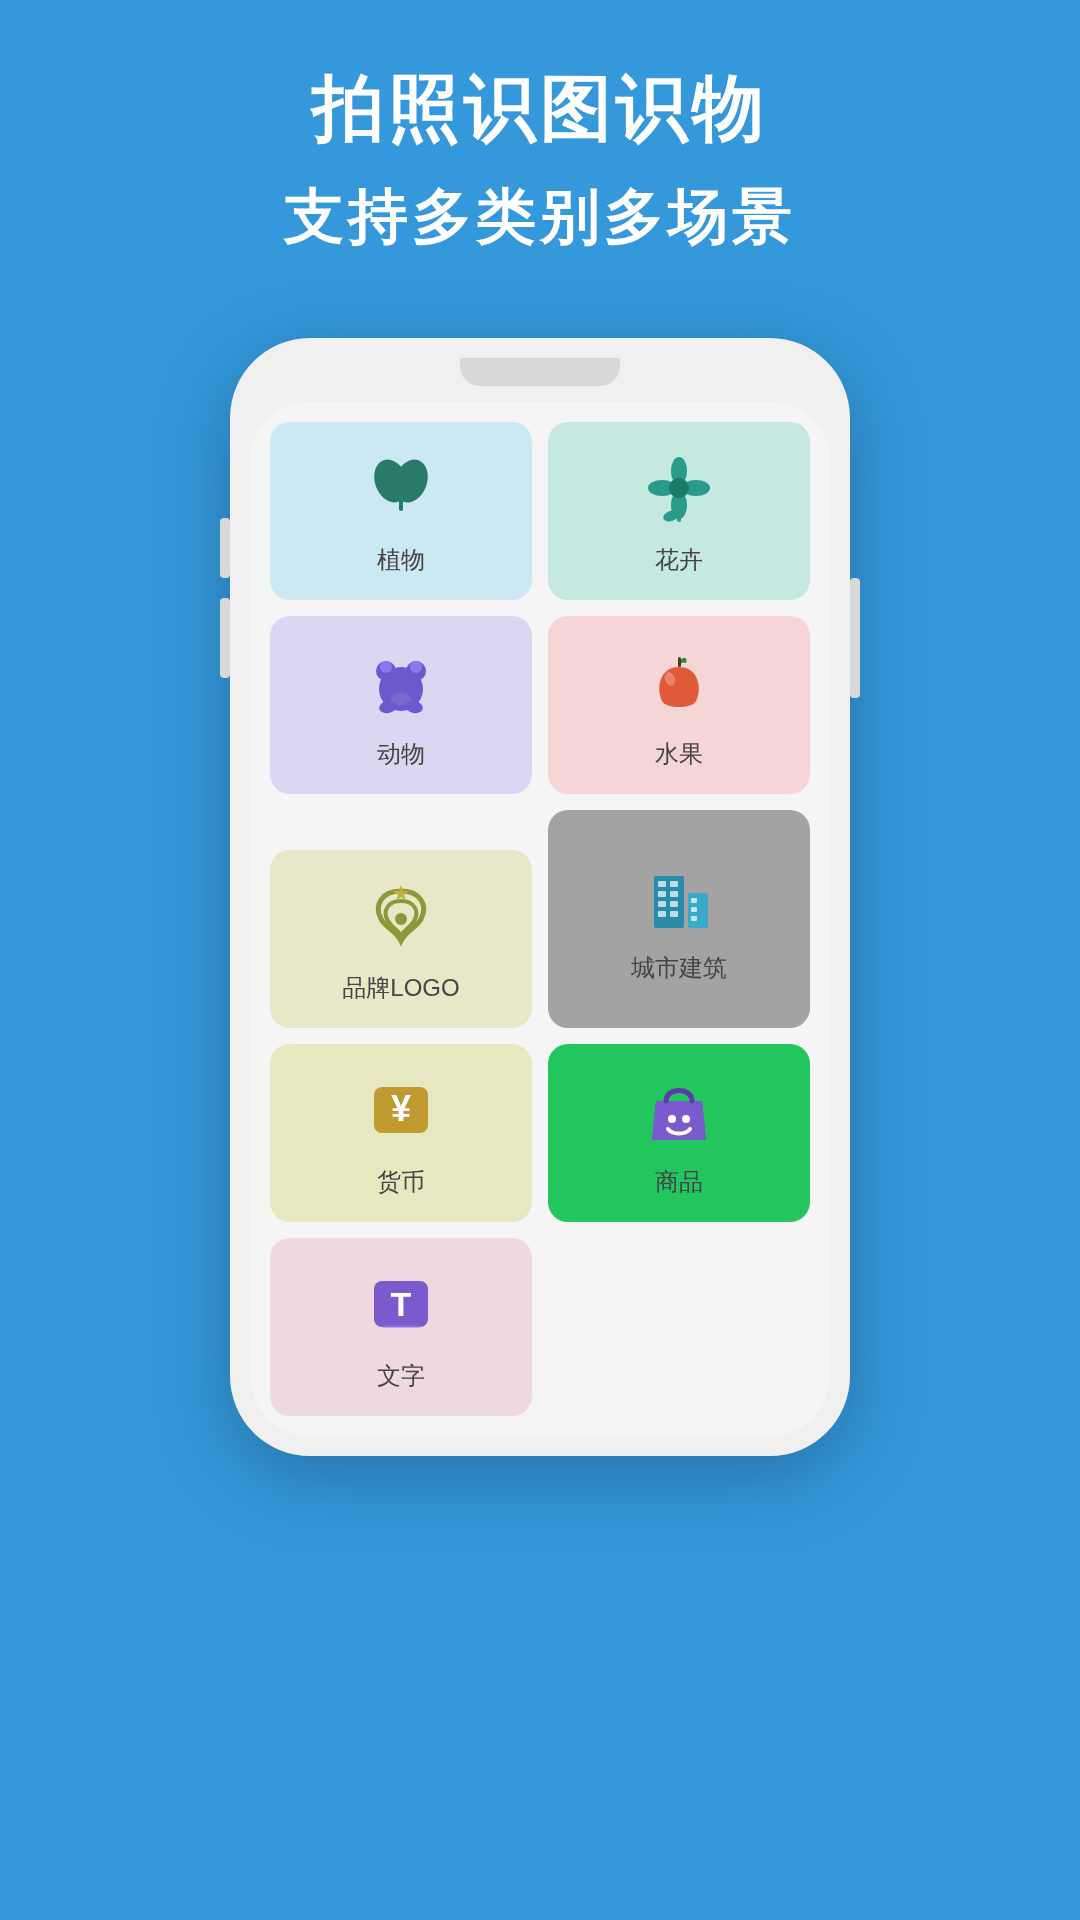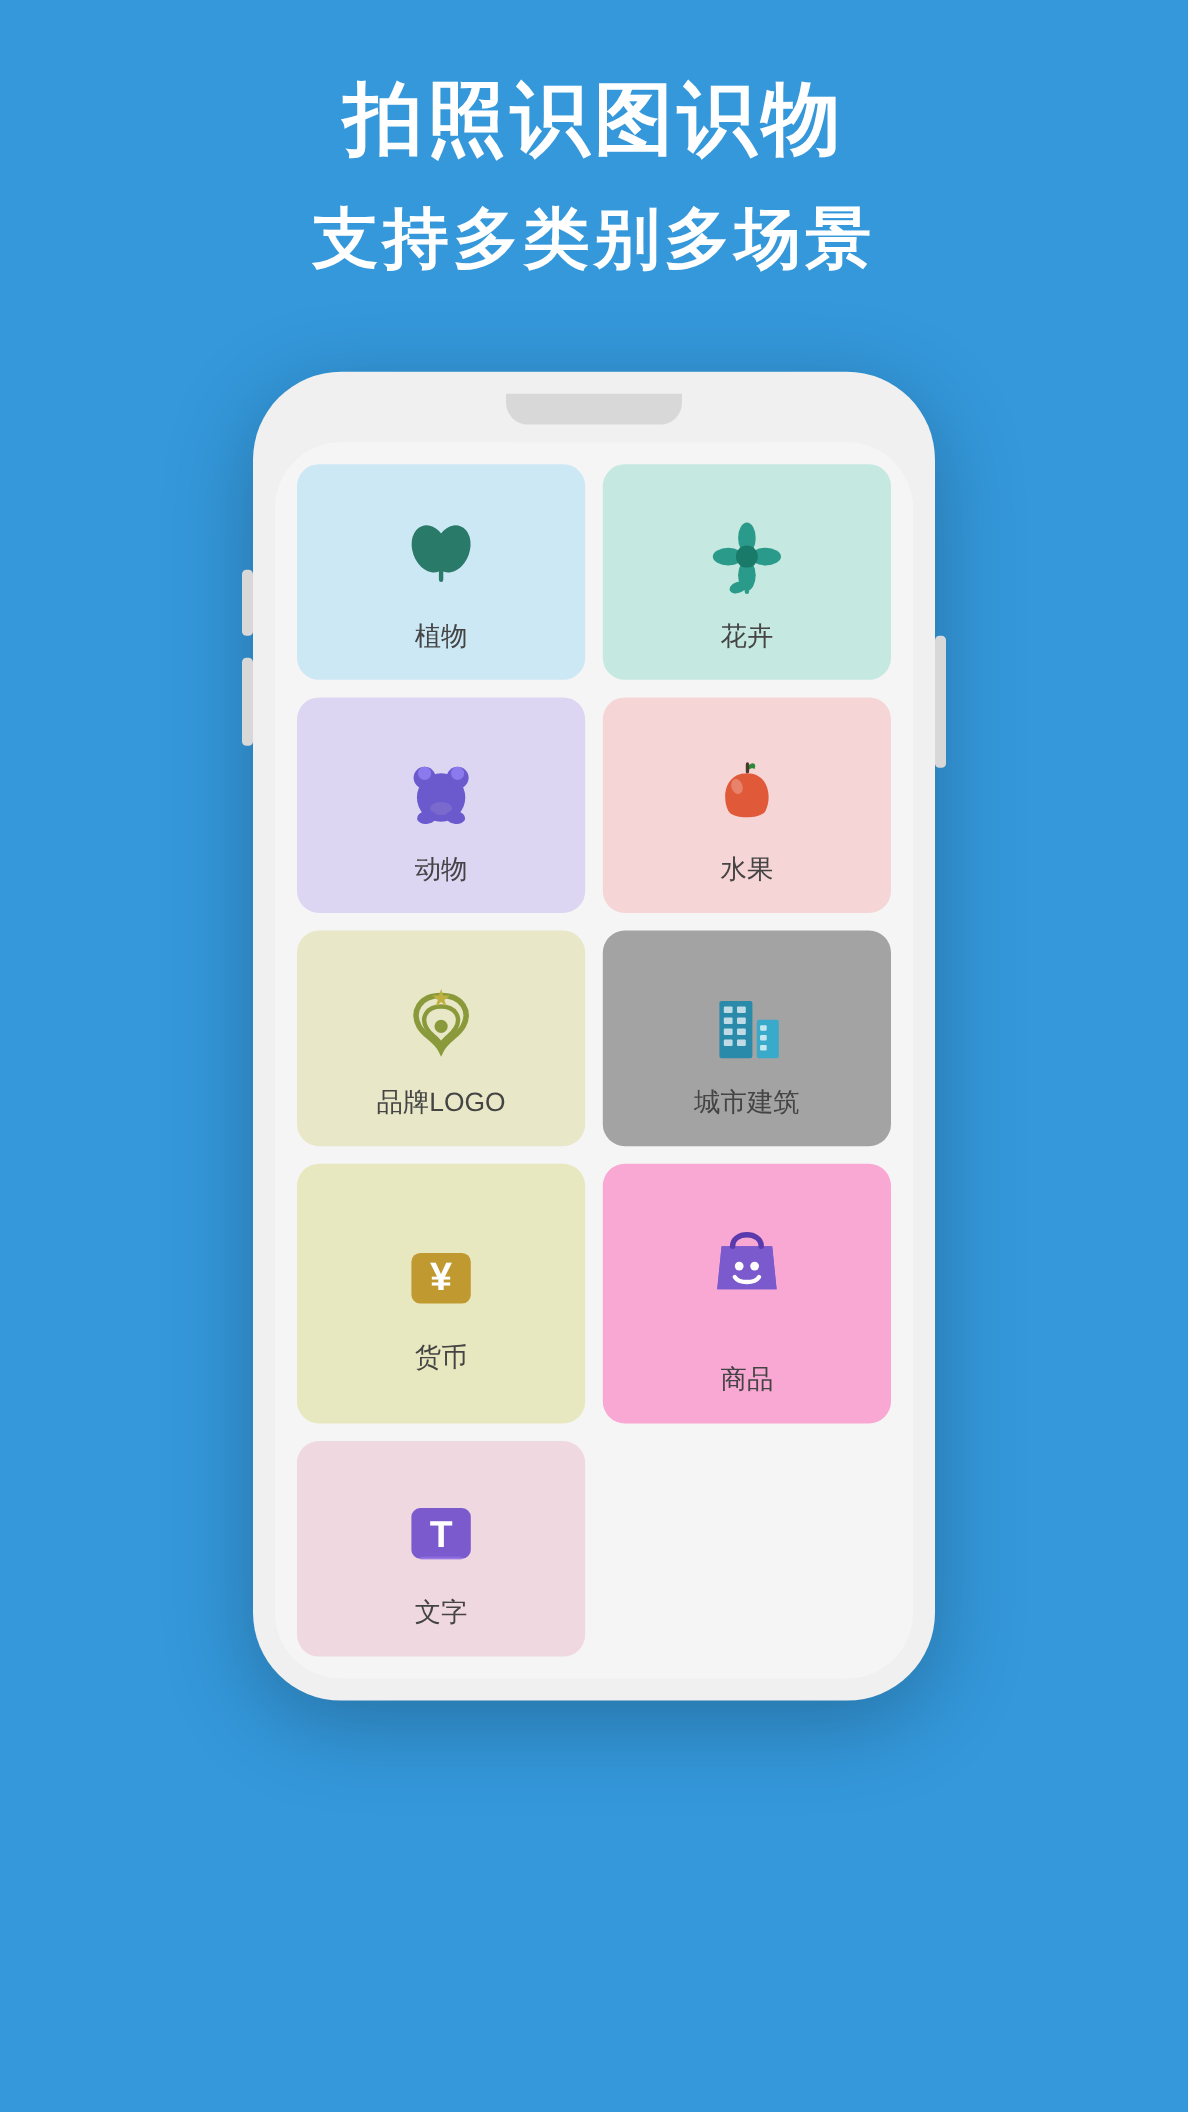--- a/index.html
+++ b/index.html
@@ -94,21 +94,21 @@
       grid-template-columns: 1fr 1fr;
       gap: 16px;
     }
 
     .grid-item {
       border-radius: 20px;
       display: flex;
       flex-direction: column;
       align-items: center;
       justify-content: center;
-      padding: 44px 20px 24px;
+      padding: 26px 20px 24px;
       cursor: pointer;
     }
 
     .grid-item .icon-area {
       width: 80px;
       height: 80px;
       display: flex;
       align-items: center;
       justify-content: center;
       margin-bottom: 16px;
@@ -118,25 +118,25 @@
       font-size: 24px;
       color: #444;
       font-weight: 500;
     }
 
     
     .bg-light-blue { background: #cce8f4; }
     .bg-light-purple { background: #ddd6f3; }
     .bg-light-teal { background: #c5e8e0; }
     .bg-light-pink { background: #f5d5d5; }
-    .bg-light-yellow-green { background: #e8e8c8; }
+    .bg-light-yellow-green { background: #e8e8c8; margin-top: 40px; }
     .bg-light-peach { background: #f5ddd5; }
     .bg-light-cyan { background: #a3a3a3; }
     .bg-light-cream { background: #e8e8c0; }
-    .bg-light-lavender { background: #f9a8d4; gap: 40px; }
+    .bg-light-lavender { background: #22c55e; }
     .bg-light-rose { background: #f0d8e0; }
   </style>
 </head>
 <body>
 
 <div class="header-text">
   <div class="line1">拍照识图识物</div>
   <div class="line2">支持多类别多场景</div>
 </div>
 

